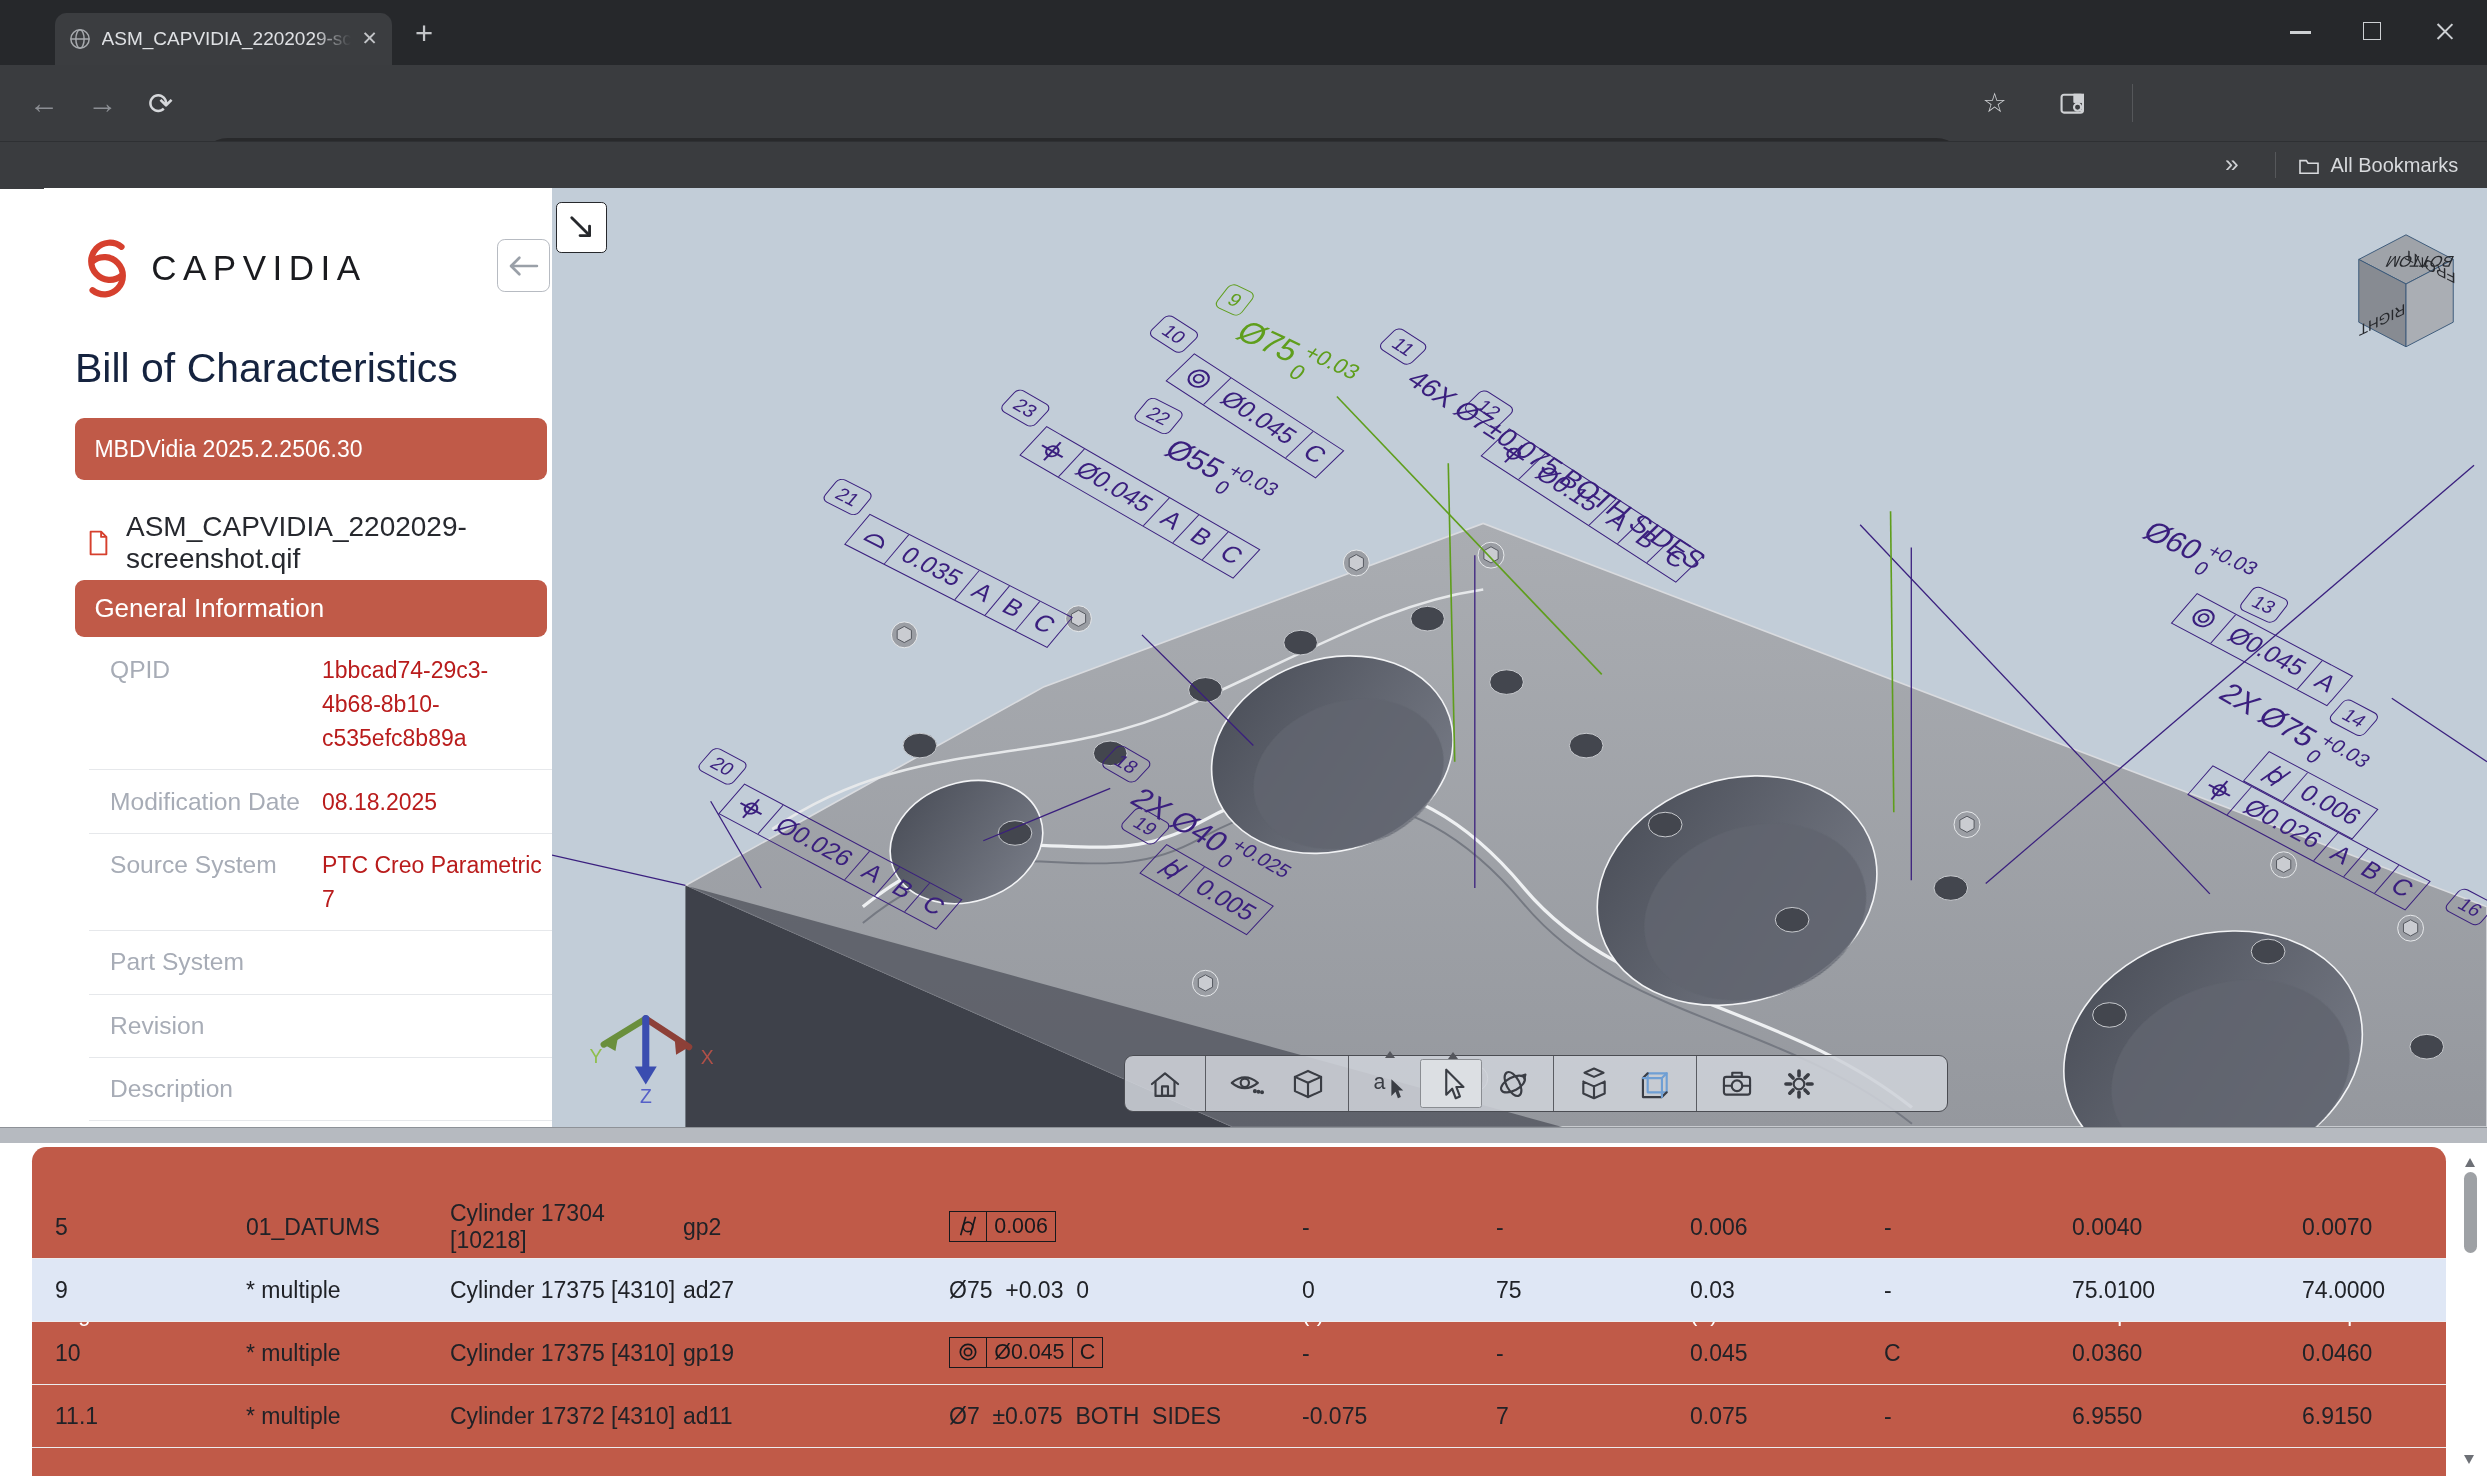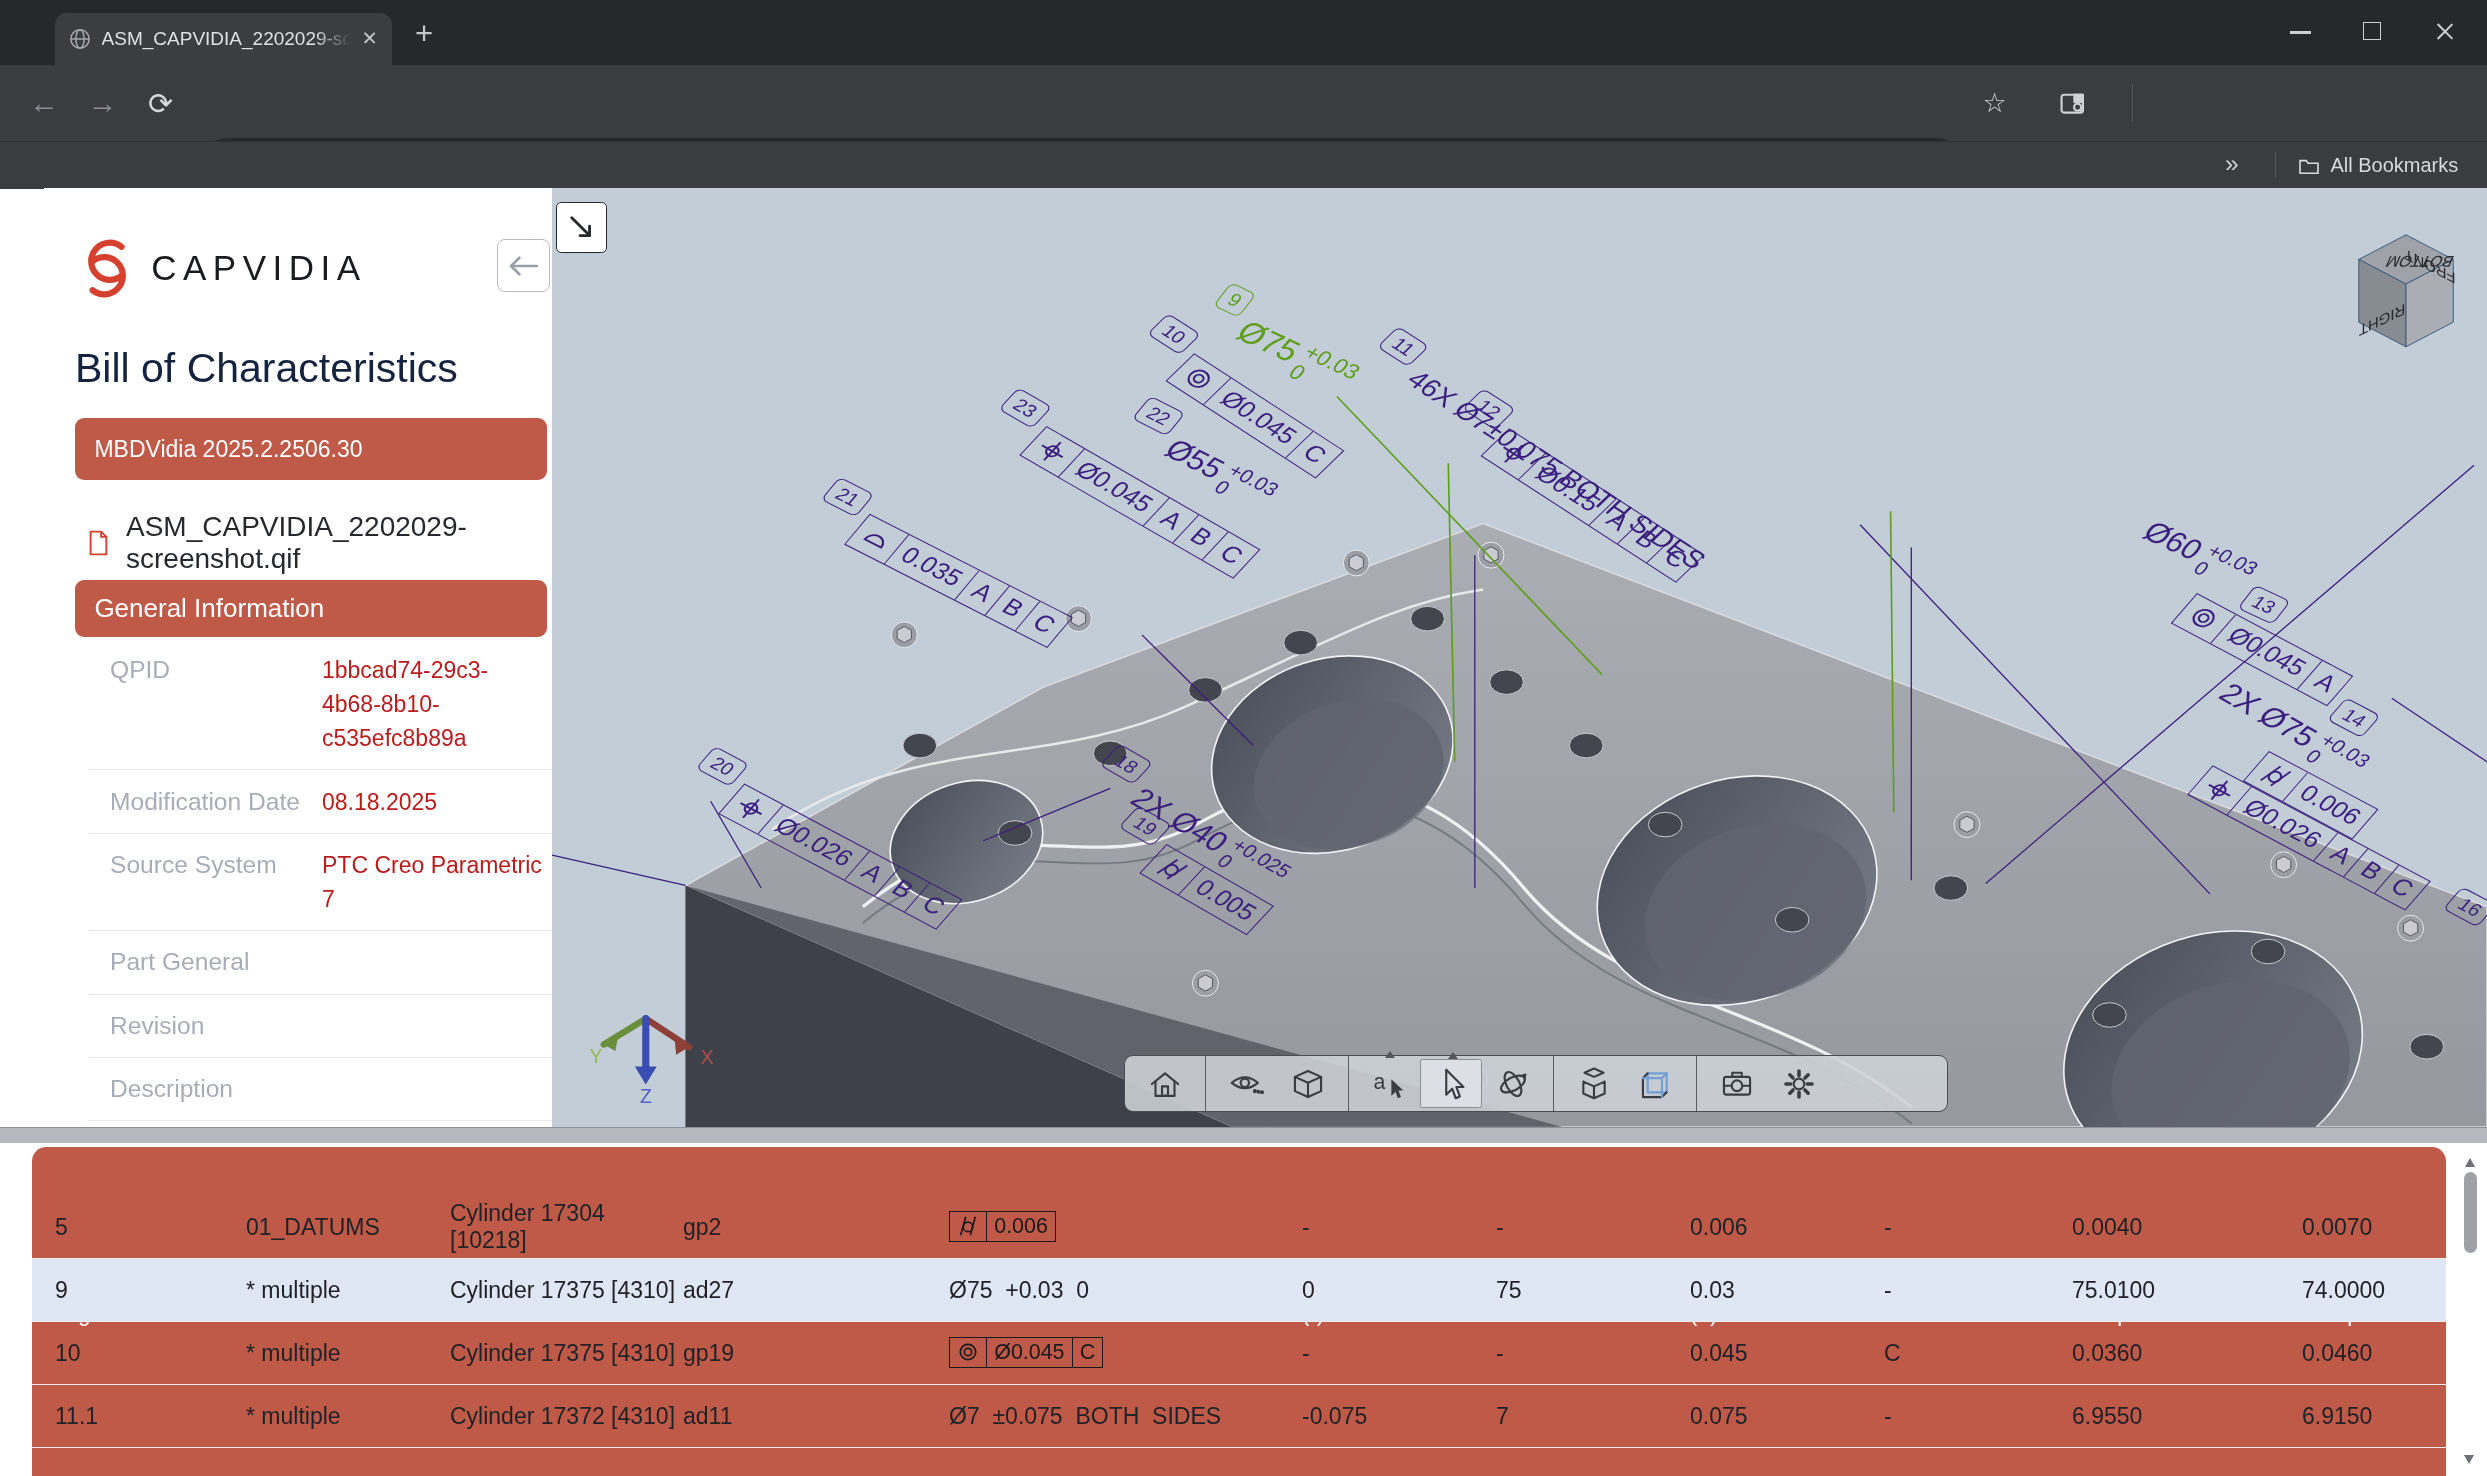--- a/index.html
+++ b/index.html
@@ -224,21 +224,21 @@
     </div>
     <div class="inforow">
       <span class="lab">Modification Date</span>
       <span class="val">08.18.2025</span>
     </div>
     <div class="inforow">
       <span class="lab">Source System</span>
       <span class="val">PTC Creo Parametric 7</span>
     </div>
     <div class="inforow">
-      <span class="lab">Part General</span>
+      <span class="lab">Part System</span>
       <span class="val"></span>
     </div>
     <div class="inforow">
       <span class="lab">Revision</span>
       <span class="val"></span>
     </div>
     <div class="inforow">
       <span class="lab">Description</span>
       <span class="val"></span>
     </div>

